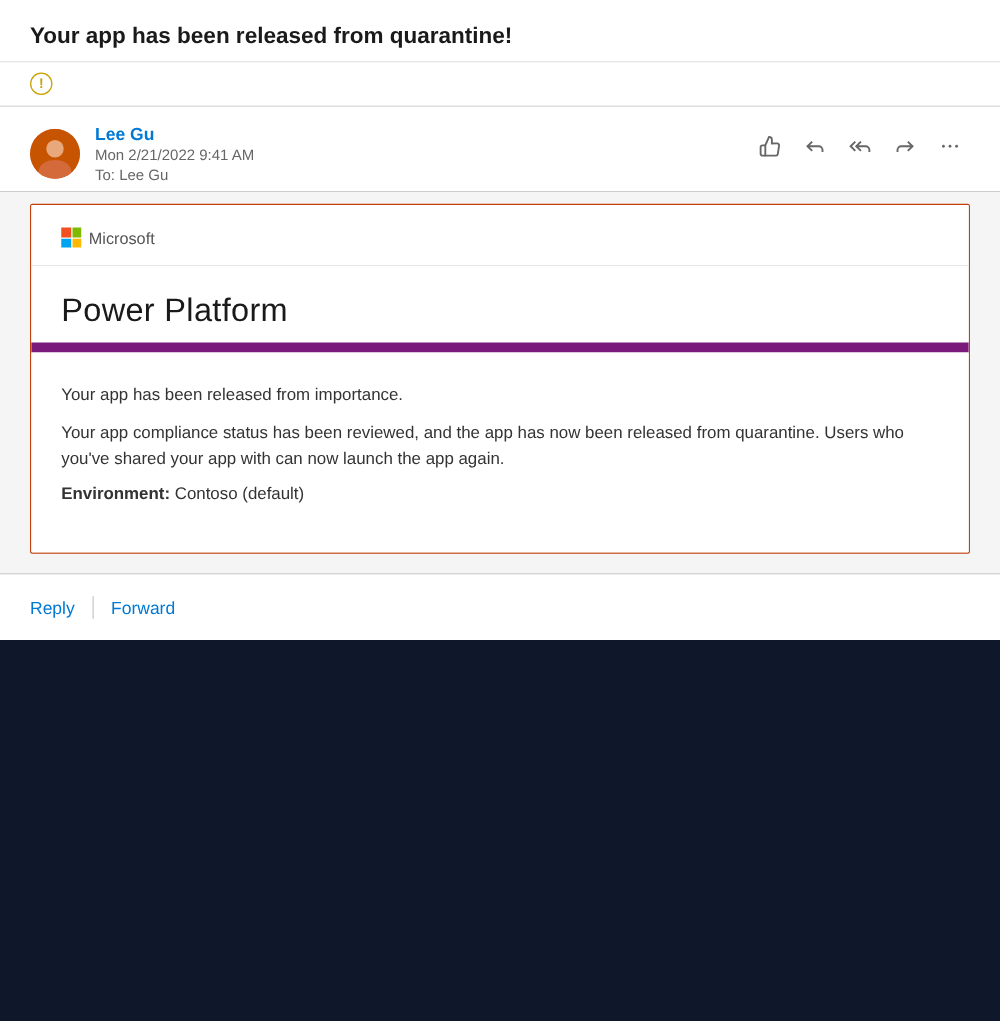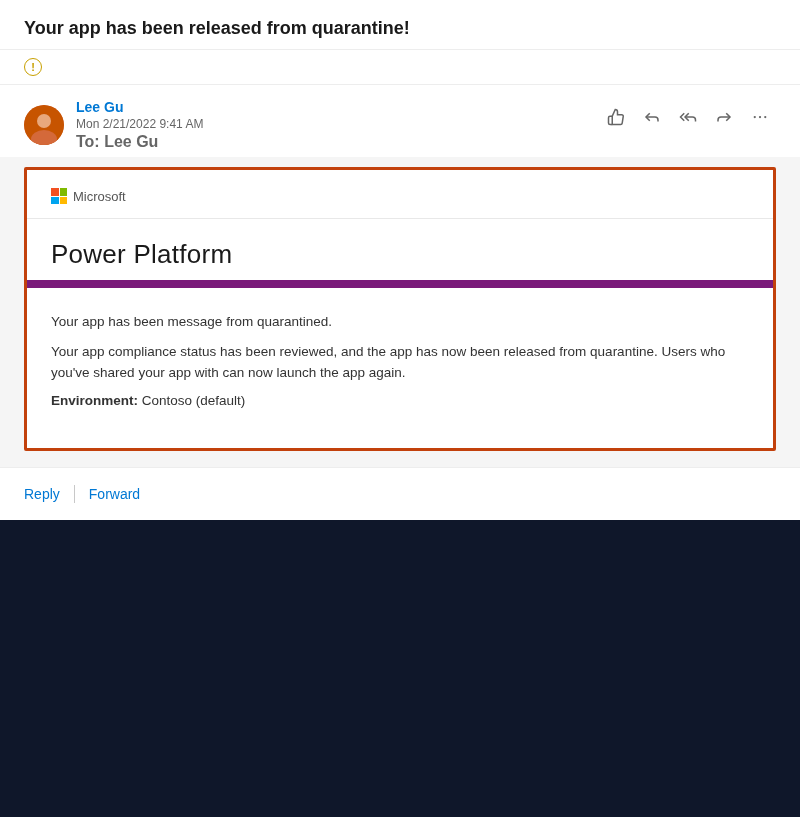--- a/index.html
+++ b/index.html
@@ -103,23 +103,22 @@
       font-weight: 600;
       color: #0078d4;
     }
 
     .email-meta {
       font-size: 12px;
       color: #666;
     }
 
     .email-to {
-      font-size: 16px;
+      font-size: 12px;
       color: #666;
-      font-weight: bold;
     }
 
     .action-buttons {
       display: flex;
       align-items: center;
       gap: 4px;
       margin-top: 2px;
     }
 
     .action-btn {
@@ -137,21 +136,21 @@
       transition: background 0.15s;
     }
 
     .email-body-container {
       padding: 10px 24px 16px 24px;
       background: #f5f5f5;
     }
 
     .email-card {
       background: #fff;
-      border: 3px solid #c2410c;
+      border: 1px solid #c2410c;
       border-radius: 2px;
       overflow: hidden;
     }
 
     .email-card-header {
       padding: 18px 24px 14px 24px;
       background: #fff;
       border-bottom: 1px solid #e8e8e8;
       display: flex;
       align-items: center;
@@ -338,21 +337,21 @@
         </div>
       </div>
 
       <div class="email-card-brand">
         <div class="brand-title">Power Platform</div>
       </div>
 
       <div class="purple-bar"></div>
 
       <div class="email-card-content">
-        <div class="content-line">Your app has been message from quarantined.</div>
+        <div class="content-line">Your app has been released from importance.</div>
         <div class="content-line">Your app compliance status has been reviewed, and the app has now been released from quarantine. Users who you've shared your app with can now launch the app again.</div>
         <div class="detail-row">
           <span class="label">Environment:</span>
           <span> </span><span>Contoso (default)</span>
         </div>
       </div>
 
     </div>
   </div>
 

